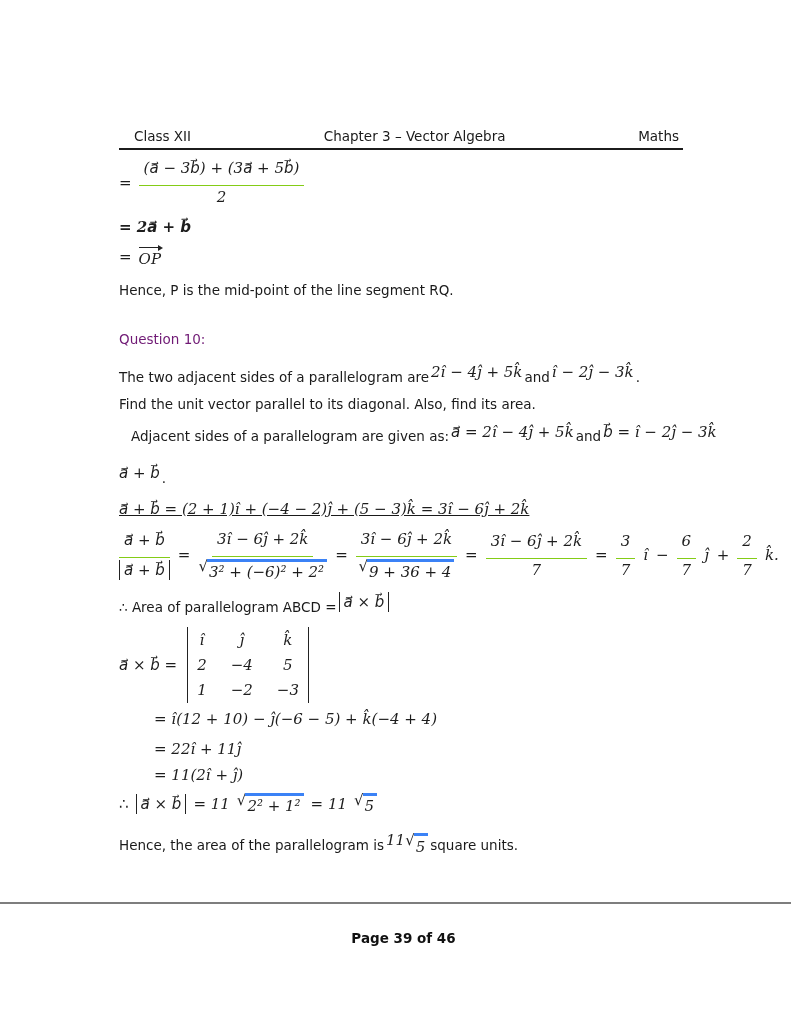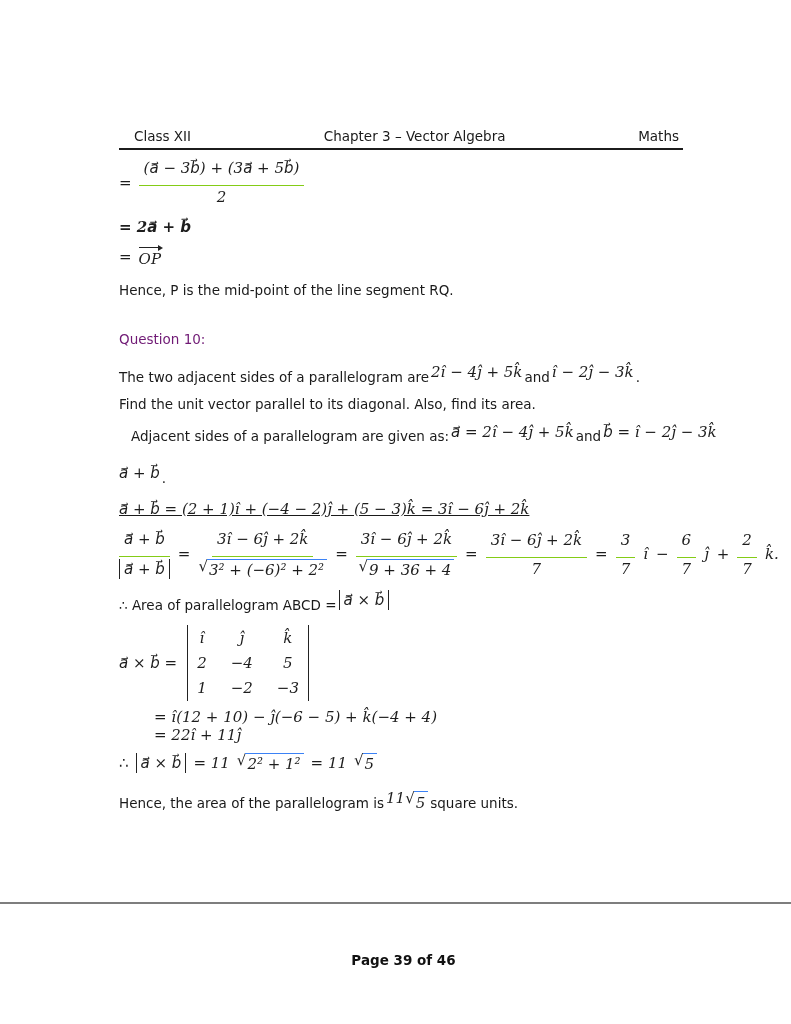--- a/index.html
+++ b/index.html
@@ -26,21 +26,21 @@
           font-style:italic; font-size:15px; color:#1d1d1d; white-space:nowrap; }
   .m-up { position:relative; top:-5px; }
   .eq { display:flex; align-items:center; gap:7px; }
 
   .frac { display:inline-flex; flex-direction:column; align-items:center; vertical-align:middle; }
   .frac > .num { padding:0 5px 8px; border-bottom:1px solid #84cc16; text-align:center; }
   .frac > .den { padding-top:2px; text-align:center; display:inline-flex; align-items:flex-start; }
 
   .sqrt { display:inline-flex; align-items:stretch; }
   .sqrt::before { content:"\221A"; font-style:normal; line-height:1.05; align-self:flex-start; }
-  .sqrt > .radicand { border-top:1px solid #3b82f6; padding:1px 3px 0 2px; margin-left:-1px; }
+  .sqrt > .radicand { border-top:3px solid #3b82f6; padding:1px 3px 0 2px; margin-left:-1px; }
 
   .abs { display:inline-block; border-left:1px solid #222; border-right:1px solid #222;
          padding:1px 4px; line-height:1.2; }
 
   
   .ovec { position:relative; display:inline-block; padding:5px 2px 0 0;text-align:right; }
   .ovec::before { content:""; position:absolute; top:2px; left:0; right:4px; border-top:1.2px solid #222; }
   .ovec::after { content:""; position:absolute; top:-0.5px; right:0; width:0; height:0;
                  border-left:5px solid #222; border-top:3px solid transparent; border-bottom:3px solid transparent; }
 
@@ -63,28 +63,28 @@
   .b-ans   { margin-top:9px; }
   .b-given { margin-top:13px; height:26px; align-items:flex-start;margin-left:12px; }
   .b-given .plain { padding-bottom:1px; }
   .b-diag  { margin-top:15px; }
   .b-sum   { margin-top:11px;text-decoration:underline; }
   .b-thus  { margin-top:13px; }
   .b-big   { margin-top:12px; gap:8px; }
   .b-area  { margin-top:16px; }
   .b-det   { margin-top:10px; gap:10px; }
   .b-s1    { margin-top:7px; margin-left:35px; }
-  .b-s2    { margin-top:0; margin-left:35px; }
+  .b-s2    { margin-top:12px; margin-left:35px; }
   .b-s3    { margin-top:8px; margin-left:35px; }
   .b-s4    { margin-top:9px; }
   .b-h2    { margin-top:20px; }
 
   
   .footline { position:absolute; left:0; right:0; top:902px; border-top:2px solid #7e7e7e; }
-  .pagenum { position:absolute; left:0; right:0; top:952px; text-align:center;
+  .pagenum { position:absolute; left:0; right:0; top:930px; text-align:center;
              font-weight:bold; font-size:13.5px; color:#111;margin-left:16px; }
 </style>
 </head>
 <body>
 
 <div class="page">
   <div class="content">
 
     <div class="hdr">
       <span>Class XII</span>
@@ -209,20 +209,23 @@
         <span>−3</span>
       </span>
     </div>
 
     <div class="eq b-s1">
       <span class="math">= î(12 + 10) − ĵ(−6 − 5) + k̂(−4 + 4)</span>
     </div>
     <div class="eq b-s2">
       <span class="math">= 22î + 11ĵ</span>
     </div>
+    <div class="eq b-s3">
+      <span class="math">= 11(2î + ĵ)</span>
+    </div>
 
     <div class="eq b-s4">
       <span class="math">∴</span>
       <span class="abs math">a⃗ × b⃗</span>
       <span class="math">= 11</span>
       <span class="sqrt math">
           <span class="radicand">2² + 1²</span>
         </span>
       <span class="math">= 11</span>
       <span class="sqrt math">

